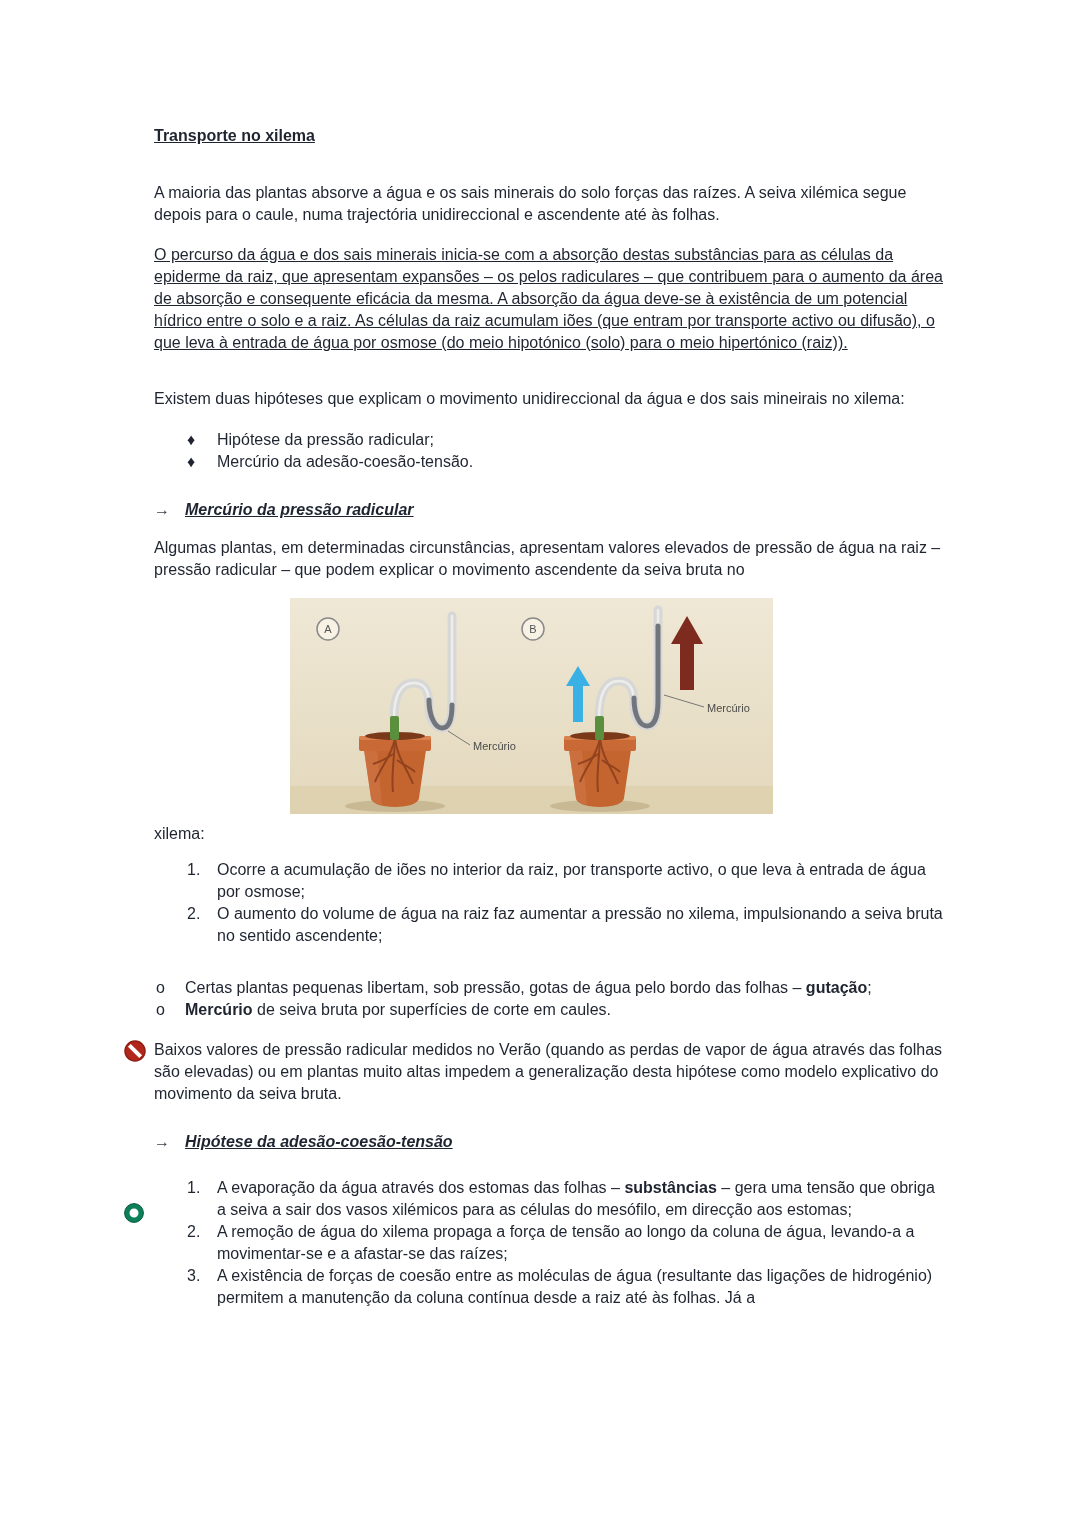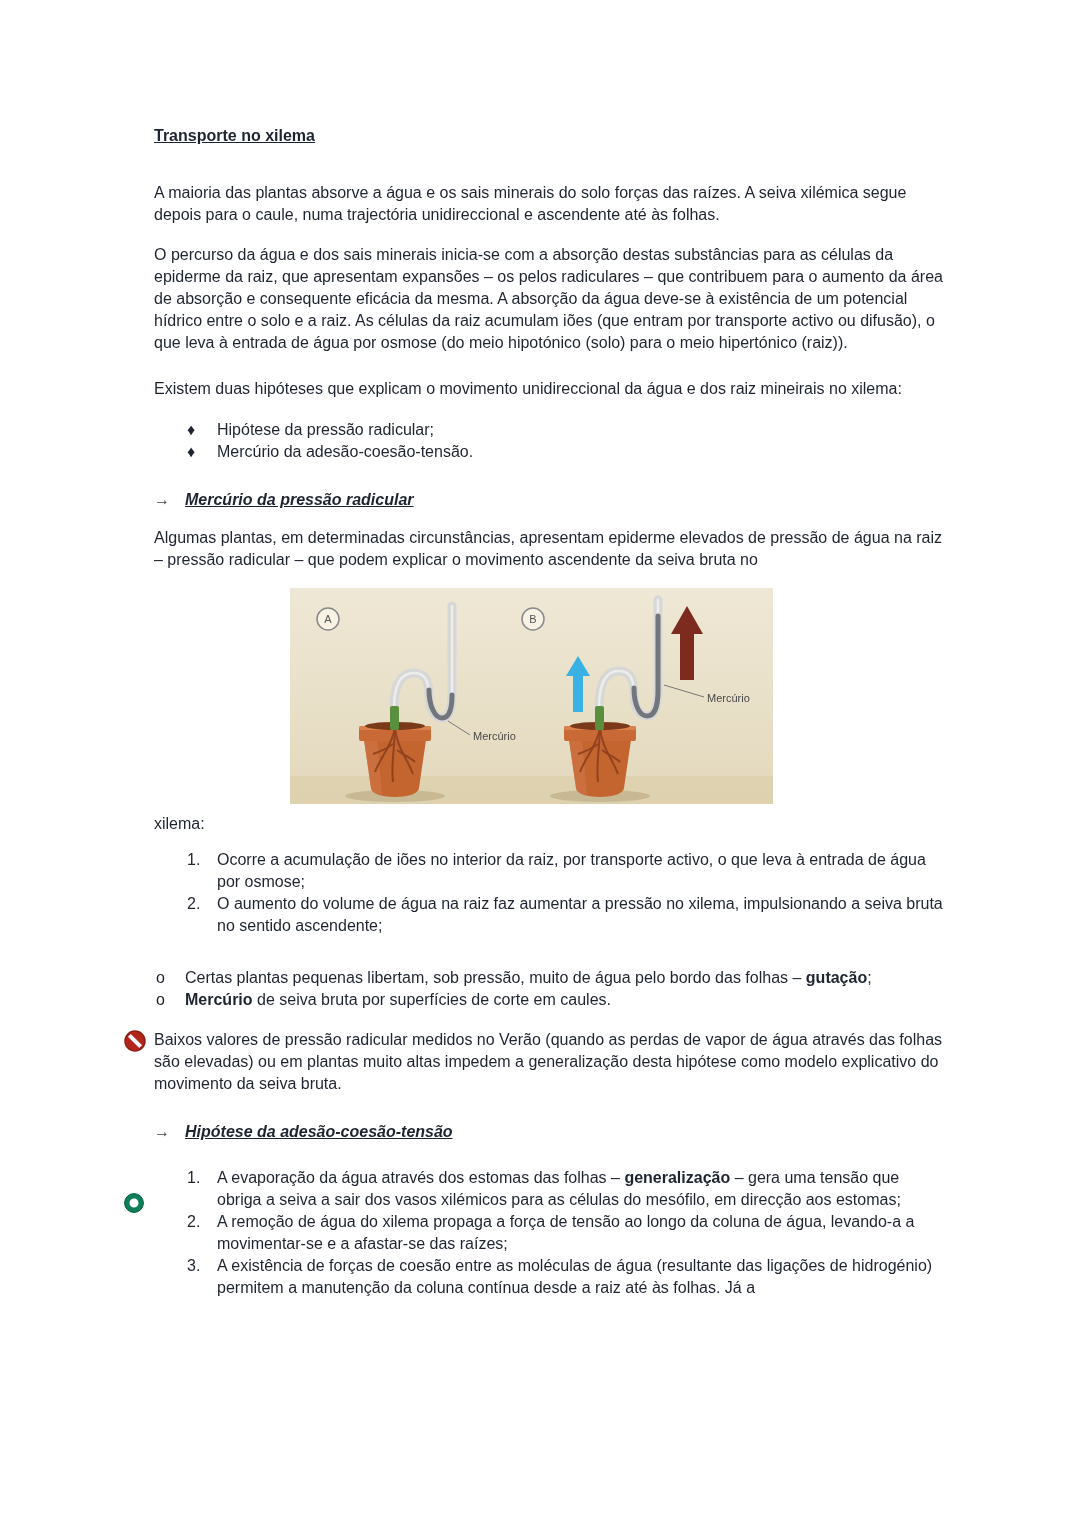--- a/index.html
+++ b/index.html
@@ -10,21 +10,21 @@
     color:#1e2430;
     position:relative;
     overflow:hidden;
   }
   .content {
     position:absolute; left:154px; top:125px; width:790px;
     font-size:16px; line-height:22px;
   }
   .doc-title { font-weight:bold; text-decoration:underline; margin-bottom:35px; }
   .p1 { margin-bottom:18px; }
-  .p2 { margin-bottom:24px; }
+  .p2 { margin-bottom:34px;text-decoration:underline; }
   .p3 { margin-bottom:19px; }
   .li { display:flex; }
   .li .marker { flex:none; width:63px; padding-left:33px; }
   .li.sub .marker { width:31px; padding-left:2px; }
   .li-text { flex:1; }
   .hyp-list { margin-bottom:26px; }
   .sec-head { display:flex; margin-bottom:16px; }
   .sec-head .arrow { flex:none; width:31px; color:#3a3f4a; }
   .sec-head .sec-title { font-weight:bold; font-style:italic; text-decoration:underline; }
   .intro { margin-bottom:17px; }
@@ -45,39 +45,39 @@
 <body>
 
 <div class="content">
 
   <div class="doc-title">Transporte no xilema</div>
 
   <p class="p1">A maioria das plantas absorve a água e os sais minerais do solo forças das raízes. A seiva xilémica segue depois para o caule, numa trajectória unidireccional e ascendente até às folhas.</p>
 
   <p class="p2">O percurso da água e dos sais minerais inicia-se com a absorção destas substâncias para as células da epiderme da raiz, que apresentam expansões – os pelos radiculares – que contribuem para o aumento da área de absorção e consequente eficácia da mesma. A absorção da água deve-se à existência de um potencial hídrico entre o solo e a raiz. As células da raiz acumulam iões (que entram por transporte activo ou difusão), o que leva à entrada de água por osmose (do meio hipotónico (solo) para o meio hipertónico (raiz)).</p>
 
-  <p class="p3">Existem duas hipóteses que explicam o movimento unidireccional da água e dos raiz mineirais no xilema:</p>
+  <p class="p3">Existem duas hipóteses que explicam o movimento unidireccional da água e dos sais mineirais no xilema:</p>
 
   <div class="hyp-list">
     <div class="li">
       <span class="marker">♦</span>
       <div class="li-text">Hipótese da pressão radicular;</div>
     </div>
     <div class="li">
       <span class="marker">♦</span>
       <div class="li-text">Mercúrio da adesão-coesão-tensão.</div>
     </div>
   </div>
 
   <div class="sec-head">
     <span class="arrow">→</span>
     <span class="sec-title">Mercúrio da pressão radicular</span>
   </div>
 
-  <p class="intro">Algumas plantas, em determinadas circunstâncias, apresentam epiderme elevados de pressão de água na raiz – pressão radicular – que podem explicar o movimento ascendente da seiva bruta no</p>
+  <p class="intro">Algumas plantas, em determinadas circunstâncias, apresentam valores elevados de pressão de água na raiz – pressão radicular – que podem explicar o movimento ascendente da seiva bruta no</p>
 
   <div class="figure">
     <svg viewBox="0 0 483 216" width="483" height="216">
       <defs>
         <linearGradient id="bgG" x1="0" y1="0" x2="0" y2="1">
           <stop offset="0" stop-color="#efe8d6"></stop>
           <stop offset="1" stop-color="#e3d8bc"></stop>
         </linearGradient>
         <g id="pot">
           <path d="M-31,2 L31,2 L24,50 C24,55 14,59 0,59 C-14,59 -24,55 -24,50 Z" fill="#c4652f"></path>
@@ -140,21 +140,21 @@
     </div>
     <div class="li">
       <span class="marker">2.</span>
       <div class="li-text">O aumento do volume de água na raiz faz aumentar a pressão no xilema, impulsionando a seiva bruta no sentido ascendente;</div>
     </div>
   </div>
 
   <div class="sublist">
     <div class="li sub">
       <span class="marker">o</span>
-      <div class="li-text"><span>Certas plantas pequenas libertam, sob pressão, muito de água pelo bordo das folhas – </span><span class="b">gutação</span><span>;</span></div>
+      <div class="li-text"><span>Certas plantas pequenas libertam, sob pressão, gotas de água pelo bordo das folhas – </span><span class="b">gutação</span><span>;</span></div>
     </div>
     <div class="li sub">
       <span class="marker">o</span>
       <div class="li-text"><span></span><span class="b">Mercúrio</span><span> de seiva bruta por superfícies de corte em caules.</span></div>
     </div>
   </div>
 
   <div class="warning">
     <span class="no-icon">
       <svg viewBox="0 0 22 22" width="22" height="22">
@@ -173,21 +173,21 @@
 
   <div class="numlist2">
     <span class="green-icon">
       <svg viewBox="0 0 20 20" width="20" height="20">
         <circle cx="10" cy="10" r="7" fill="none" stroke="#0d8059" stroke-width="5"></circle>
         <circle cx="10" cy="10" r="9.4" fill="none" stroke="#0a5c41" stroke-width="1"></circle>
       </svg>
     </span>
     <div class="li">
       <span class="marker">1.</span>
-      <div class="li-text"><span>A evaporação da água através dos estomas das folhas – </span><span class="b">generalização</span><span> – gera uma tensão que obriga a seiva a sair dos vasos xilémicos para as células do mesófilo, em direcção aos estomas;</span></div>
+      <div class="li-text"><span>A evaporação da água através dos estomas das folhas – </span><span class="b">substâncias</span><span> – gera uma tensão que obriga a seiva a sair dos vasos xilémicos para as células do mesófilo, em direcção aos estomas;</span></div>
     </div>
     <div class="li">
       <span class="marker">2.</span>
       <div class="li-text">A remoção de água do xilema propaga a força de tensão ao longo da coluna de água, levando-a a movimentar-se e a afastar-se das raízes;</div>
     </div>
     <div class="li">
       <span class="marker">3.</span>
       <div class="li-text">A existência de forças de coesão entre as moléculas de água (resultante das ligações de hidrogénio) permitem a manutenção da coluna contínua desde a raiz até às folhas. Já a</div>
     </div>
   </div>

